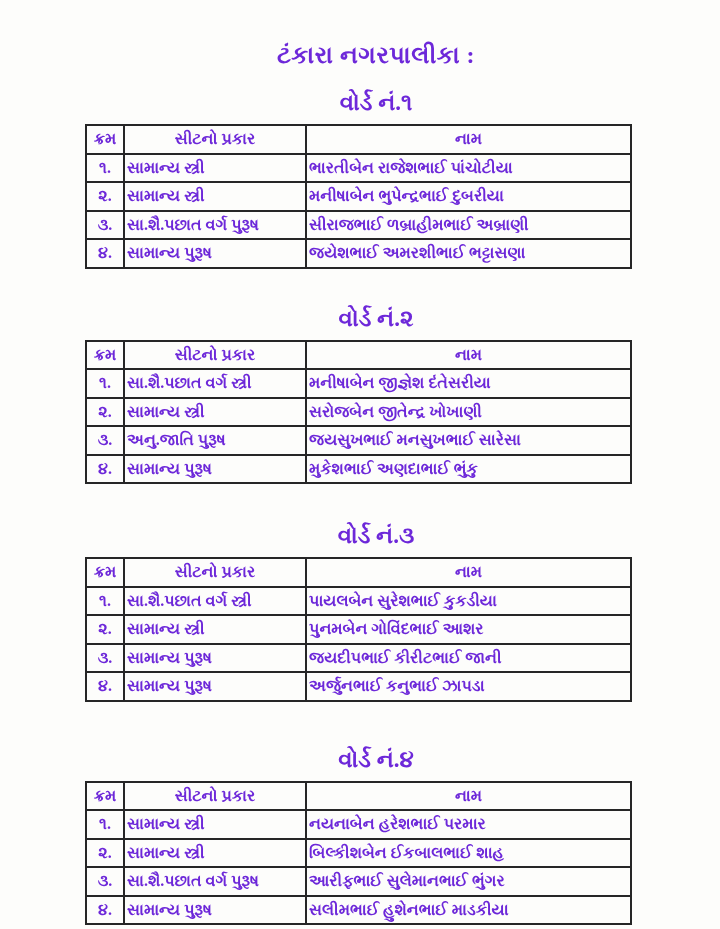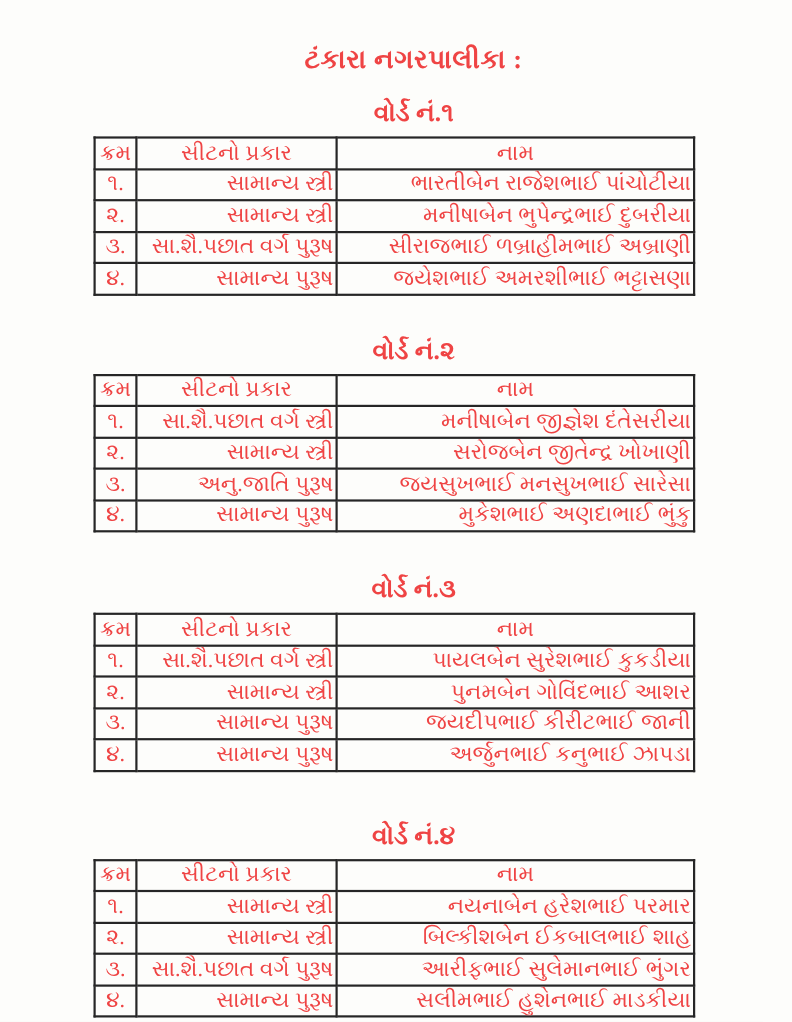--- a/index.html
+++ b/index.html
@@ -6,21 +6,21 @@
     margin: 0;
     padding: 0;
     background: #e9e9e7;
   }
   .page {
     position: relative;
     width: 720px;
     height: 929px;
     margin: 0 auto;
     background: #fdfdfb;
-    color: #ef4444;
+    color: #6d28d9;
     font-family: "Liberation Serif", "DejaVu Serif", serif;
     font-weight: 700;
     overflow: hidden;
     box-sizing: border-box;
   }
   .doc-title {
     padding-top: 42px;
     text-align: center;
     font-size: 24px;
     letter-spacing: 0.5px;
@@ -43,30 +43,30 @@
     table-layout: fixed;
     width: 545px;
     margin-left: 85px;
     background: #fdfdfb;
   }
   table.roster col.c-serial { width: 38px; }
   table.roster col.c-seat   { width: 182px; }
   table.roster col.c-name   { width: 325px; }
   table.roster th, table.roster td {
     border: 2px solid #262626;
-    font-size: 20px;
-    font-weight: 400;
+    font-size: 16px;
+    font-weight: 700;
     height: 26.5px;
     padding: 0 2px;
     overflow: hidden;
     white-space: nowrap;
   }
   table.roster th { text-align: center; }
   td.serial { text-align: center; }
-  td.seat, td.name { text-align: right; padding-left: 8px; }
+  td.seat, td.name { text-align: left; padding-left: 8px; }
 </style>
 </head>
 <body>
 
 <div class="page">
 
   <div class="doc-title">ટંકારા નગરપાલીકા :</div>
 
   <div class="ward-section s1">
     <div class="ward-heading">વોર્ડ નં.૧</div>

